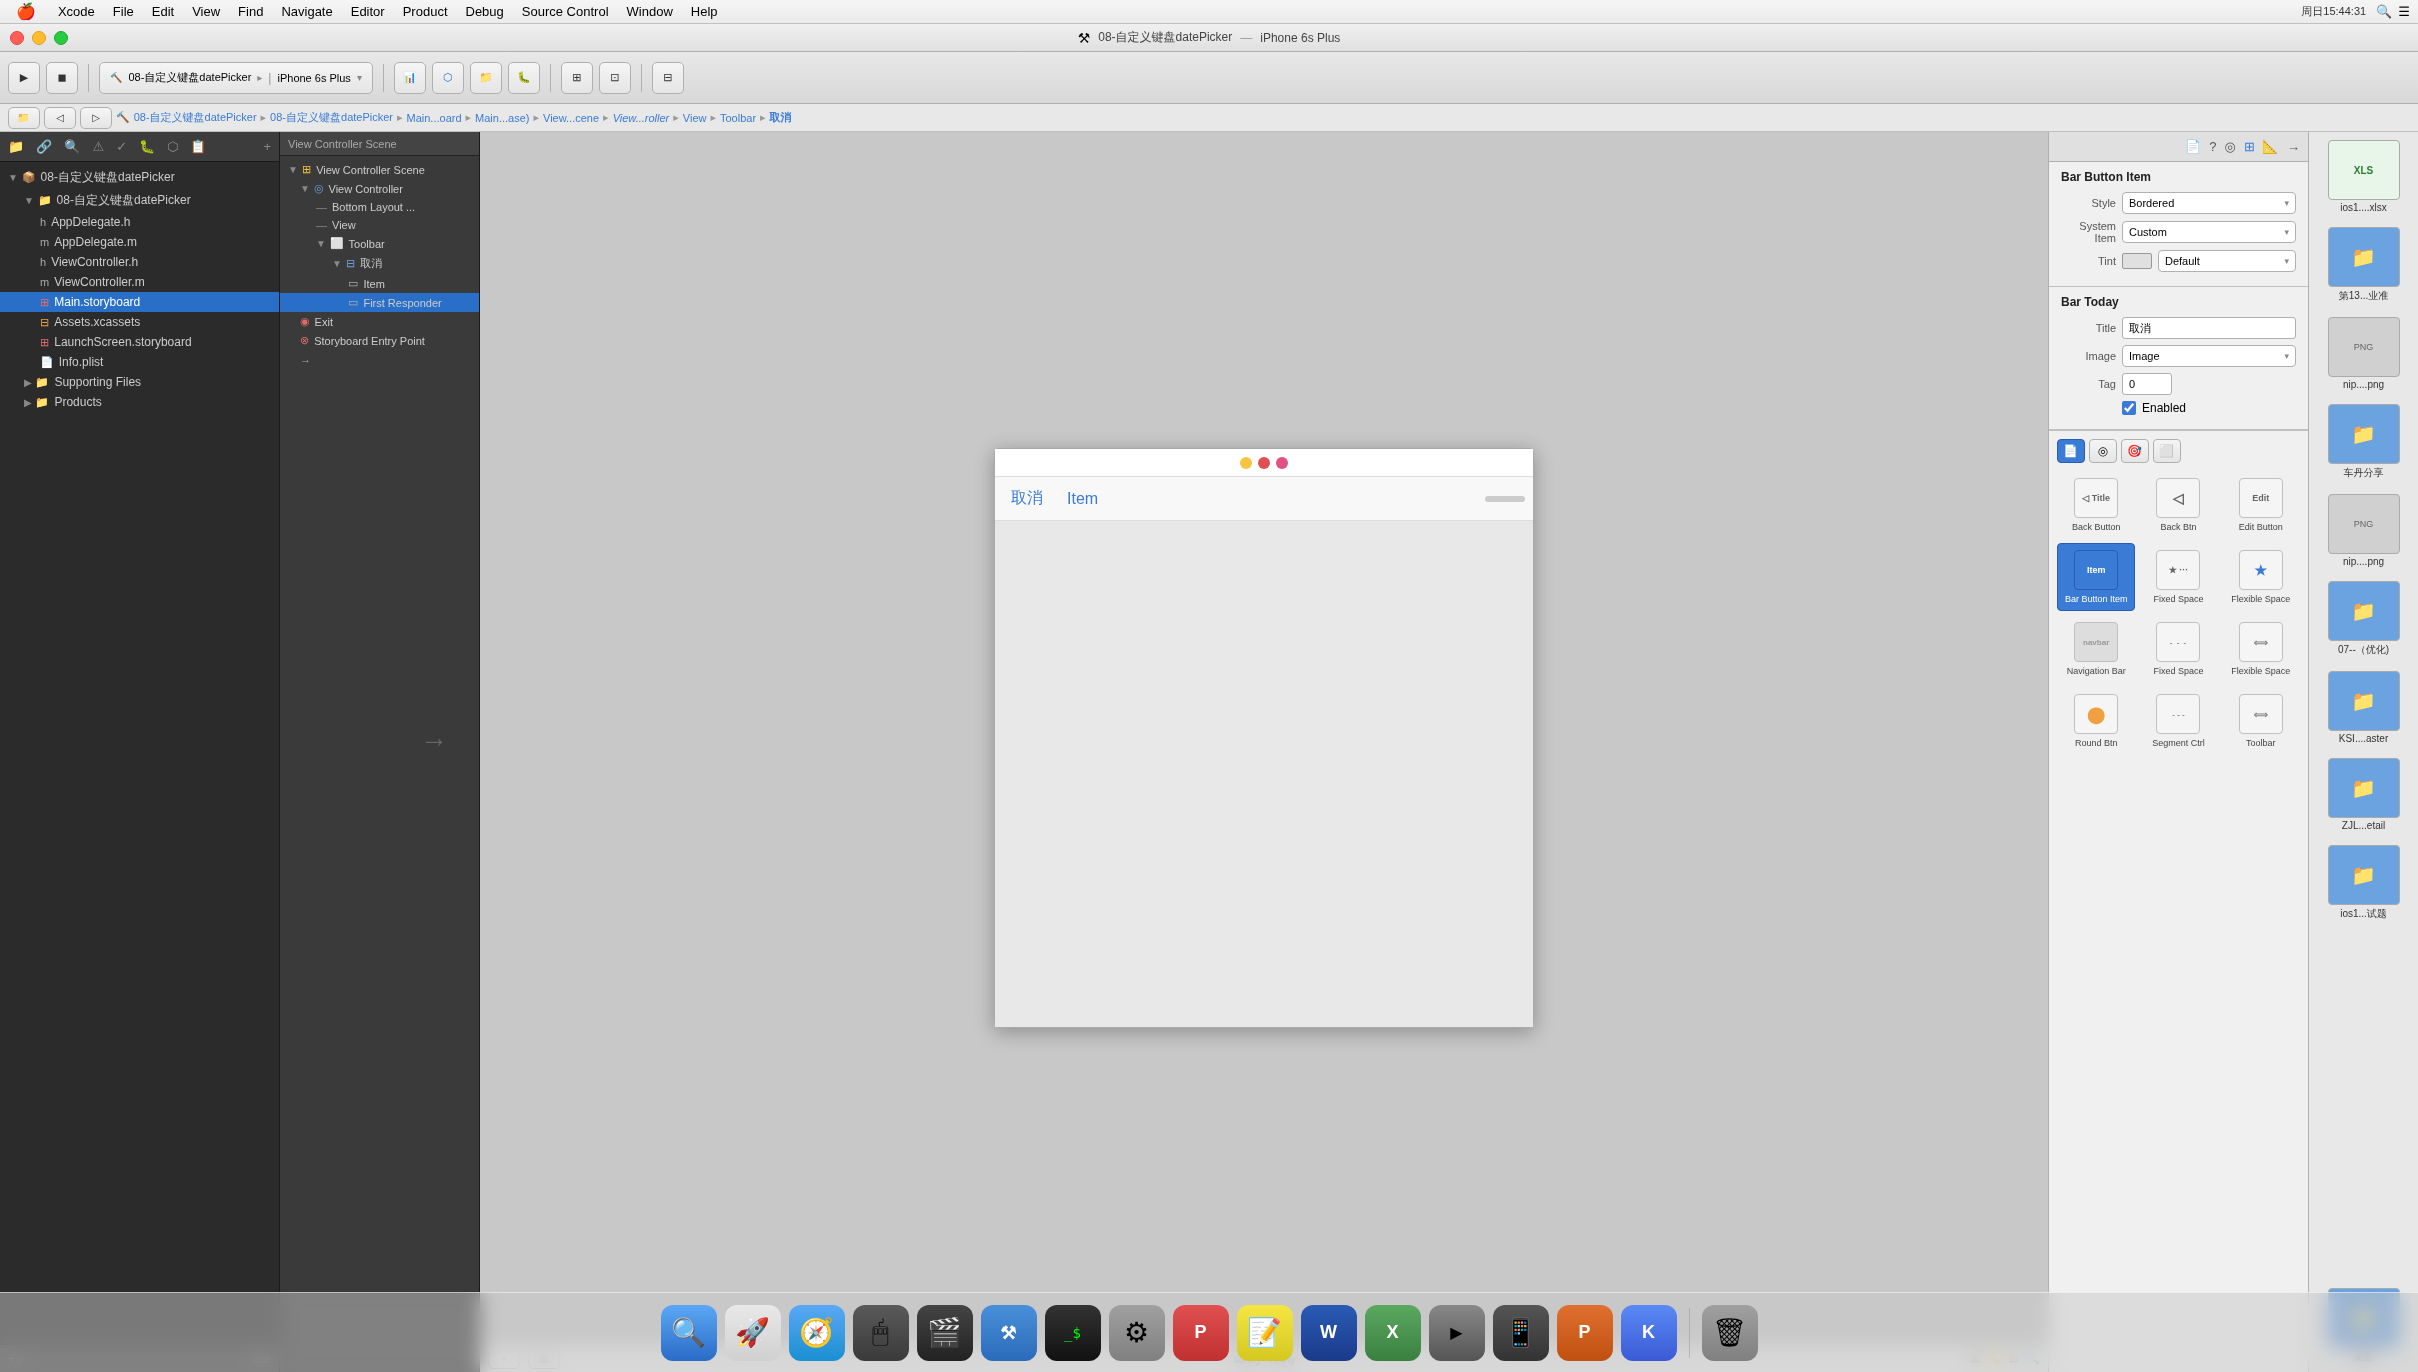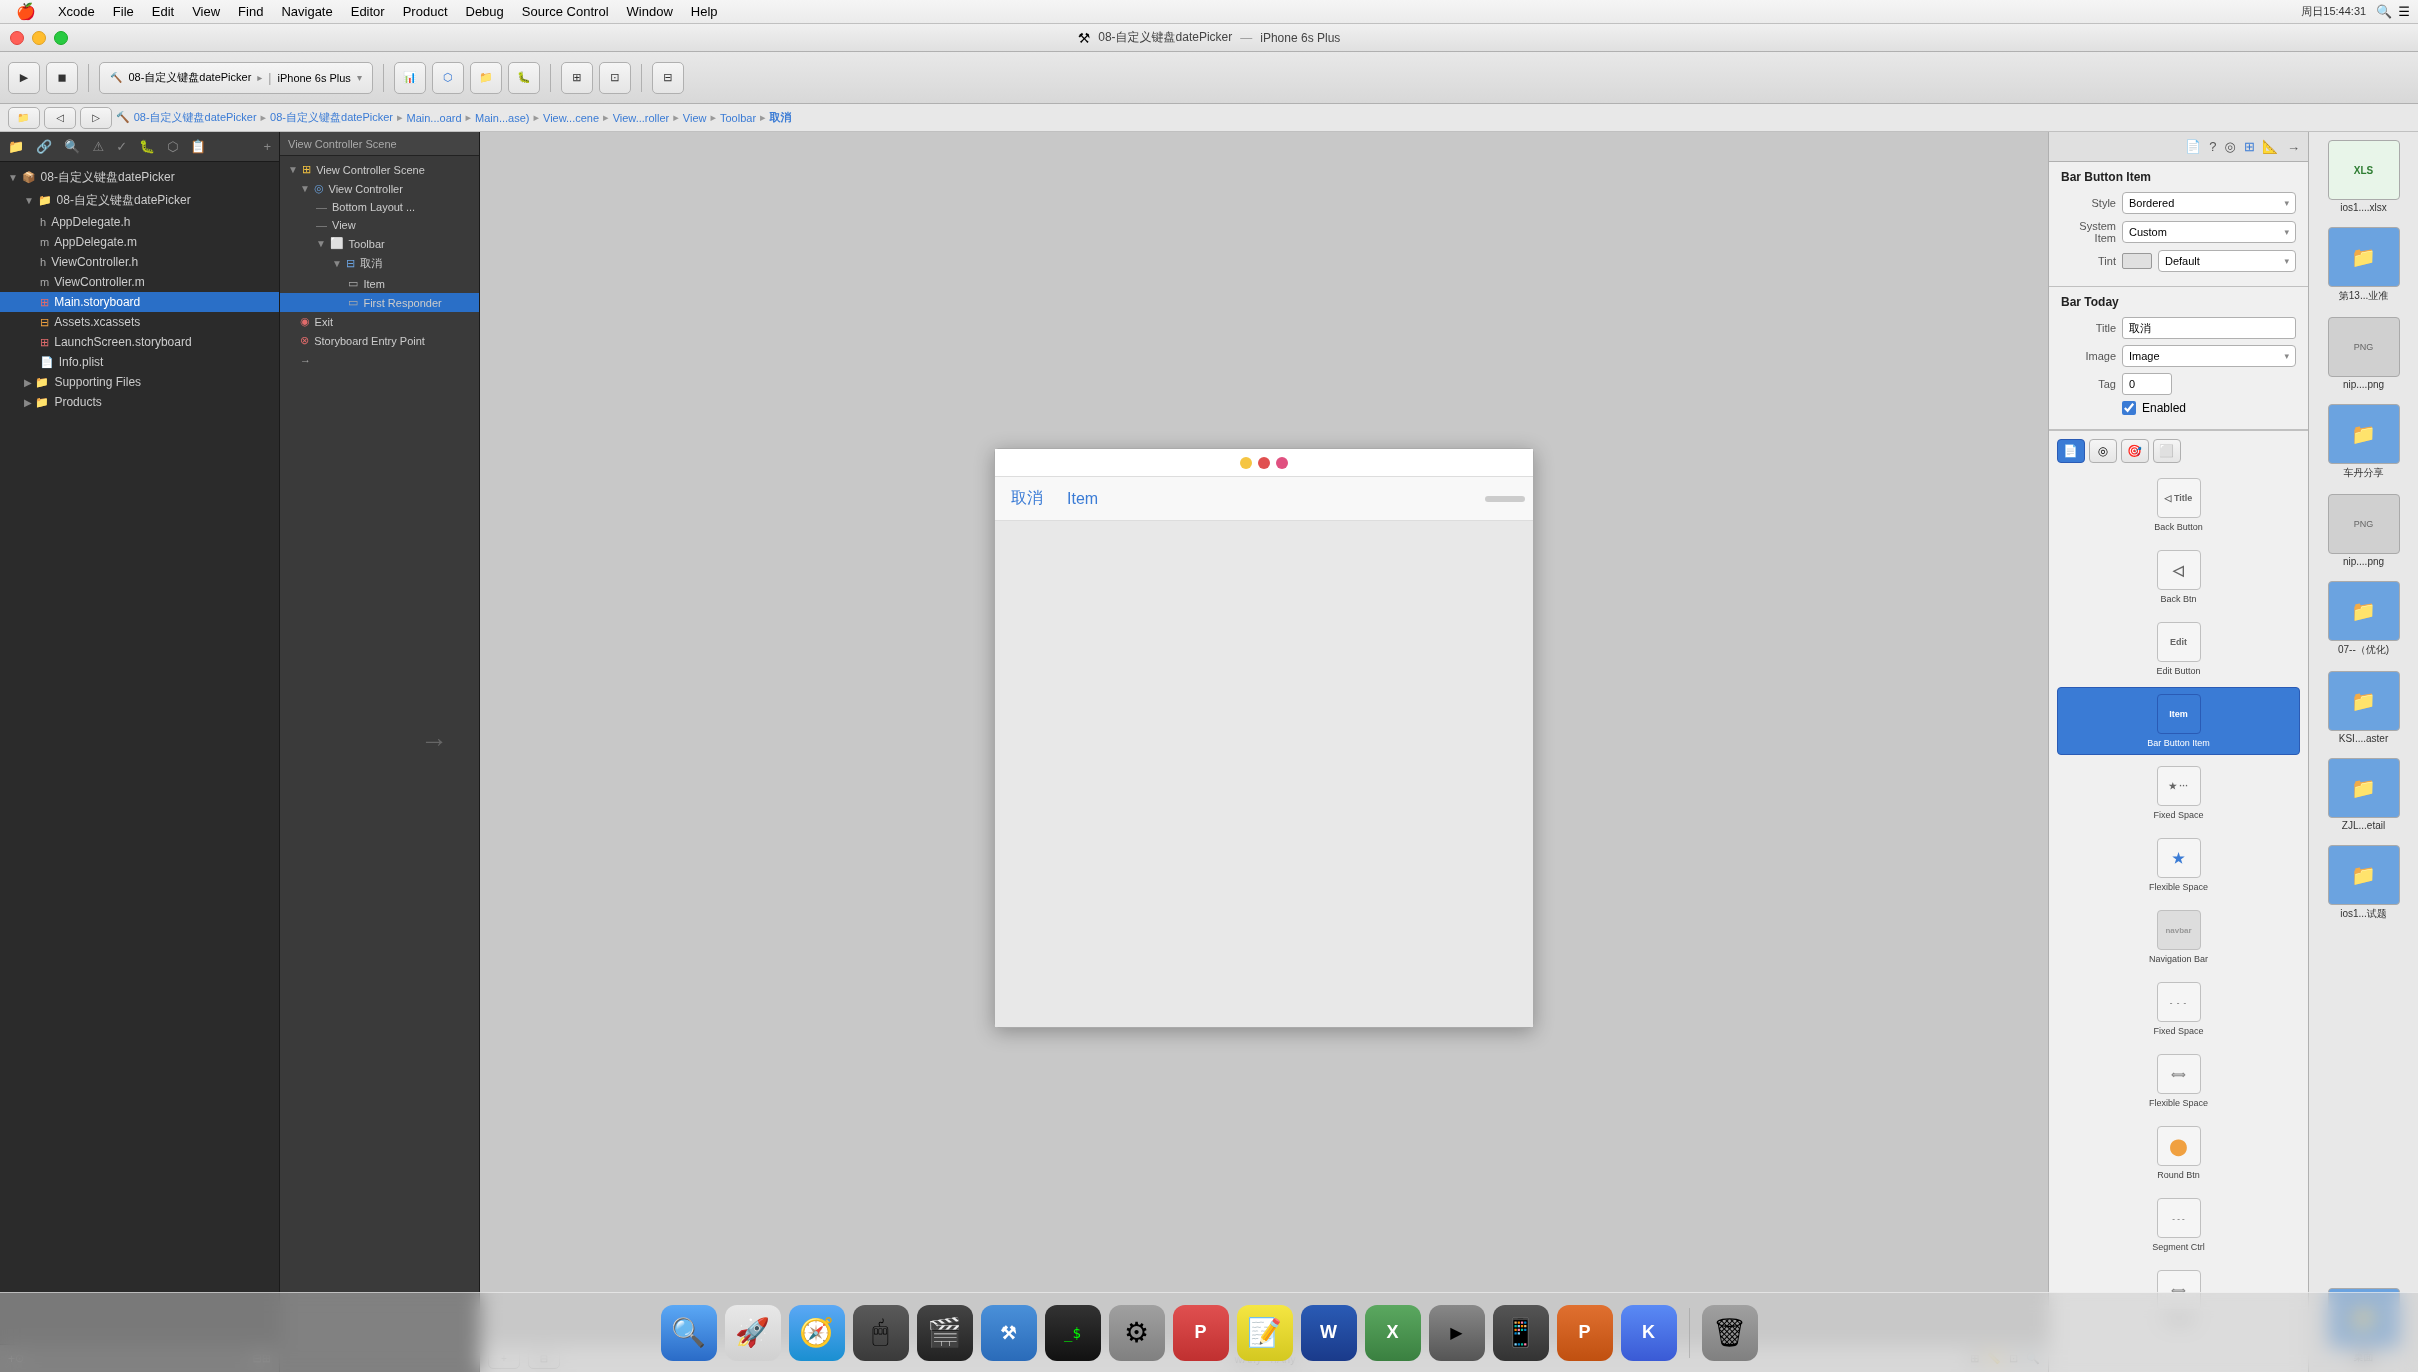--- a/index.html
+++ b/index.html
@@ -327,21 +327,21 @@
       background: linear-gradient(#f5f5f5, #e5e5e5);
       border: 1px solid #b0b0b0;
       border-radius: 4px;
       display: flex; align-items: center; justify-content: center;
       cursor: pointer; font-size: 12px;
     }
     .lib-btn.active { background: #3a7bd5; color: white; border-color: #2a5bb5; }
 
     .lib-items-grid {
       display: grid;
-      grid-template-columns: repeat(1, 1fr);
+      grid-template-columns: repeat(3, 1fr);
       gap: 4px;
     }
     .lib-item {
       display: flex; flex-direction: column;
       align-items: center;
       padding: 6px 4px;
       border: 1px solid transparent;
       border-radius: 4px;
       cursor: pointer;
       text-align: center;
@@ -524,21 +524,21 @@
     <span class="path-item" style="font-size:11px; color:#3a7bd5; cursor:pointer;">08-自定义键盘datePicker</span>
     <span class="path-sep">▸</span>
     <span class="path-item" style="font-size:11px; color:#3a7bd5; cursor:pointer;">08-自定义键盘datePicker</span>
     <span class="path-sep">▸</span>
     <span class="path-item" style="font-size:11px; color:#3a7bd5; cursor:pointer;">Main...oard</span>
     <span class="path-sep">▸</span>
     <span class="path-item" style="font-size:11px; color:#3a7bd5; cursor:pointer;">Main...ase)</span>
     <span class="path-sep">▸</span>
     <span class="path-item" style="font-size:11px; color:#3a7bd5; cursor:pointer;">View...cene</span>
     <span class="path-sep">▸</span>
-    <span class="path-item" style="font-size:11px; color:#3a7bd5; cursor:pointer;">View...roller</span>
+    <span class="path-item" style="font-size:11px; color:#3a7bd5; cursor:pointer;font-style:italic;">View...roller</span>
     <span class="path-sep">▸</span>
     <span class="path-item" style="font-size:11px; color:#3a7bd5; cursor:pointer;">View</span>
     <span class="path-sep">▸</span>
     <span class="path-item" style="font-size:11px; color:#3a7bd5; cursor:pointer;">Toolbar</span>
     <span class="path-sep">▸</span>
     <span class="path-item" style="font-size:11px; color:#3a7bd5; cursor:pointer; font-weight:bold;">取消</span>
   </div>
 
   <div class="main-layout" style="flex:1; overflow:hidden;">
 

